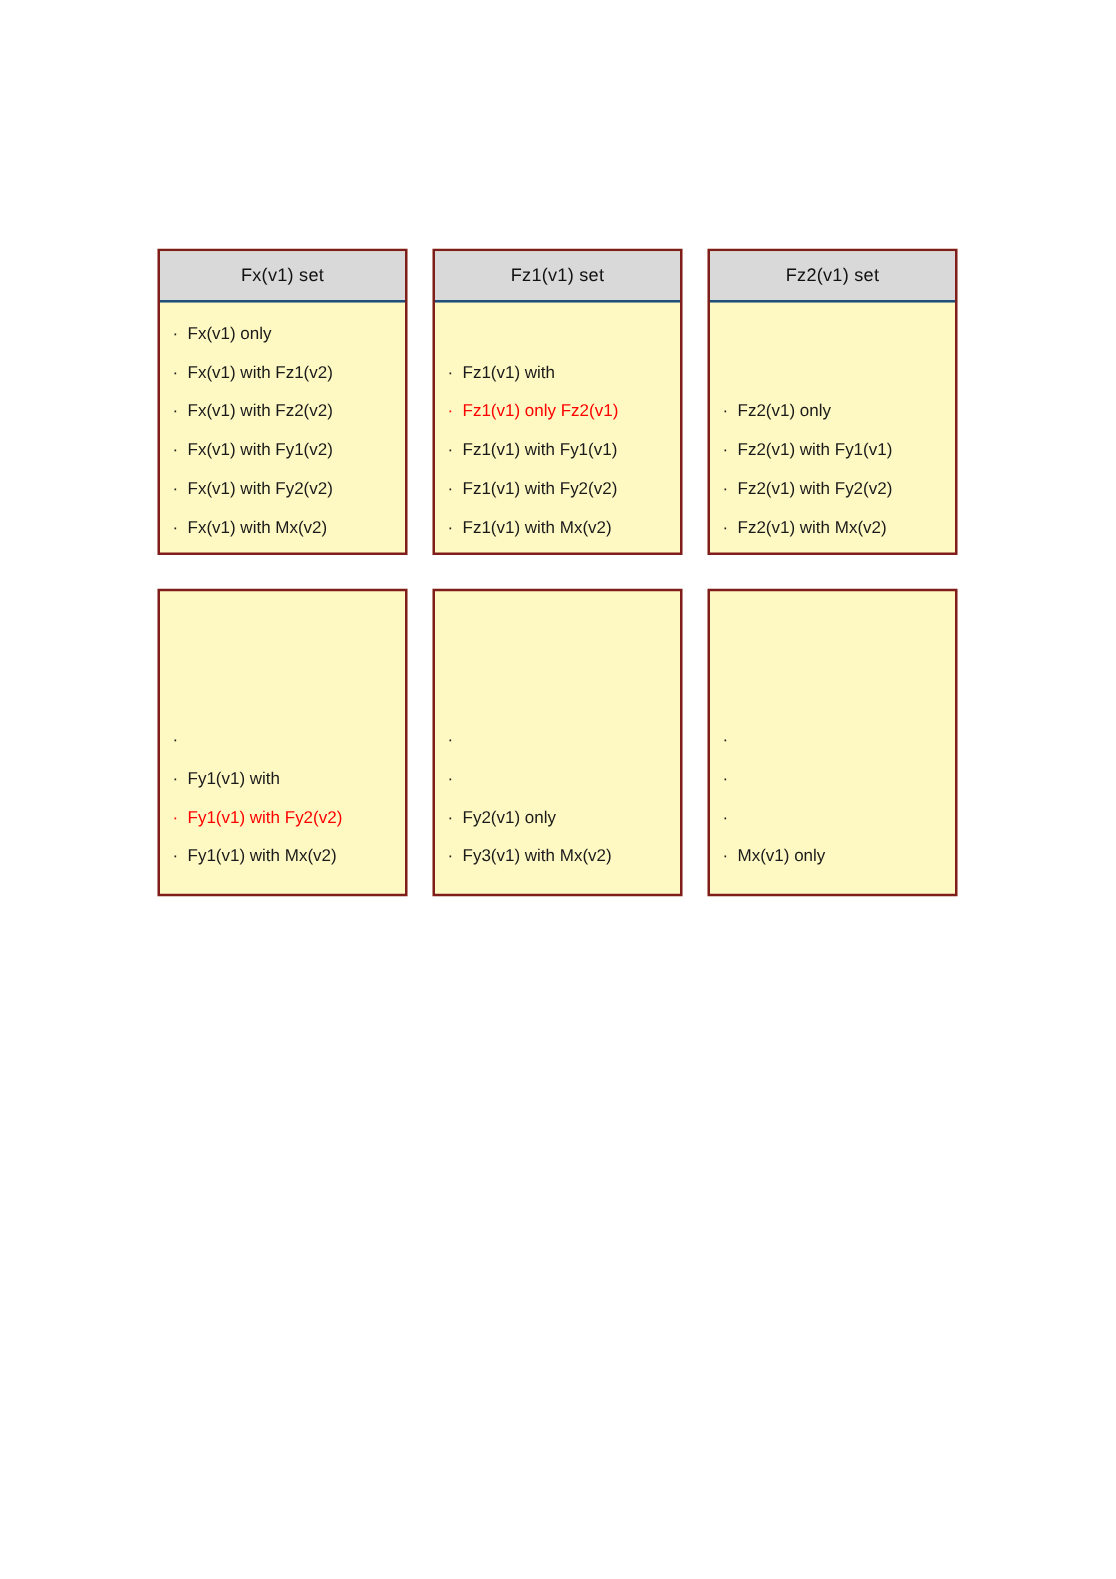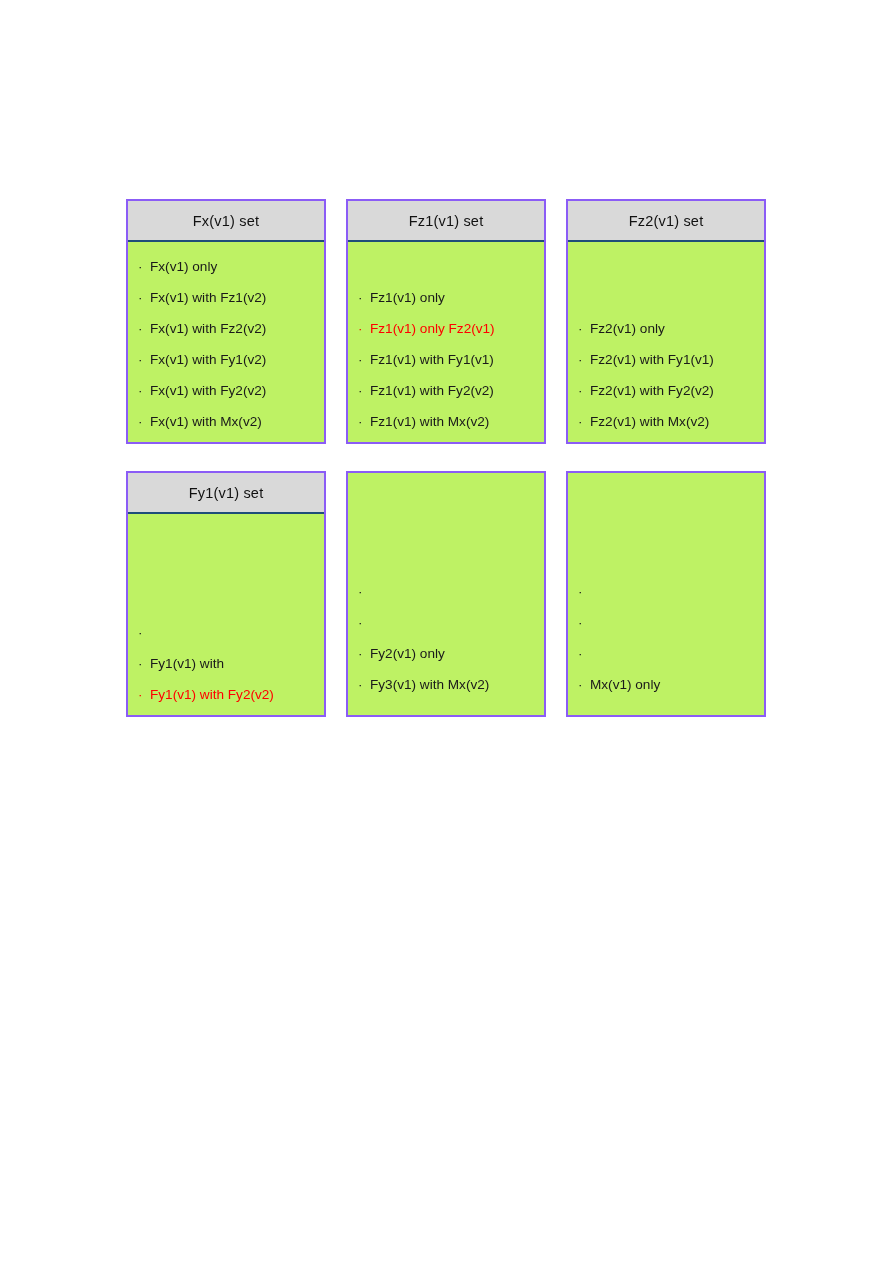--- a/index.html
+++ b/index.html
@@ -19,22 +19,22 @@
     position: absolute;
     left: 126px;
     top: 199px;
     width: 640px;
     height: 518px;
   }
 
   .set-box {
     position: absolute;
     box-sizing: border-box;
-    border: 2px solid #8b5cf6;
-    background: #bef264;
+    border: 2px solid #7f1d1d;
+    background: #fef9c3;
     display: flex;
     flex-direction: column;
   }
 
   
   .col-0 { left: 0px; }
   .col-1 { left: 220px; }
   .col-2 { left: 440px; }
   
   .row-0 { top: 0px; height: 245px; }
@@ -136,21 +136,21 @@
           </li>
         </ul>
       </div>
     </div>
     <div class="set-box col-1 row-0">
       <div class="box-header">Fz1(v1) set</div>
       <div class="box-body">
         <ul class="item-list list-offset-40">
           <li class="item">
             <span class="bullet">·</span>
-            <span class="txt">Fz1(v1) only</span>
+            <span class="txt">Fz1(v1) with</span>
           </li>
           <li class="item highlight">
             <span class="bullet">·</span>
             <span class="txt">Fz1(v1) only Fz2(v1)</span>
           </li>
           <li class="item">
             <span class="bullet">·</span>
             <span class="txt">Fz1(v1) with Fy1(v1)</span>
           </li>
           <li class="item">
@@ -181,21 +181,20 @@
             <span class="txt">Fz2(v1) with Fy2(v2)</span>
           </li>
           <li class="item">
             <span class="bullet">·</span>
             <span class="txt">Fz2(v1) with Mx(v2)</span>
           </li>
         </ul>
       </div>
     </div>
     <div class="set-box col-0 row-1">
-      <div class="box-header">Fy1(v1) set</div>
       <div class="box-body">
         <ul class="item-list list-offset-103">
           <li class="item blank">
             <span class="bullet">·</span>
             <span class="txt"></span>
           </li>
           <li class="item">
             <span class="bullet">·</span>
             <span class="txt">Fy1(v1) with</span>
           </li>

